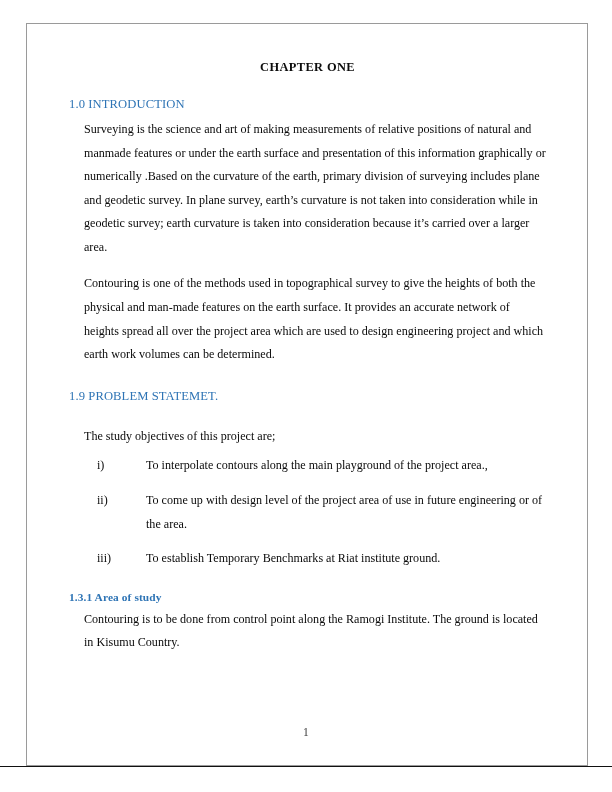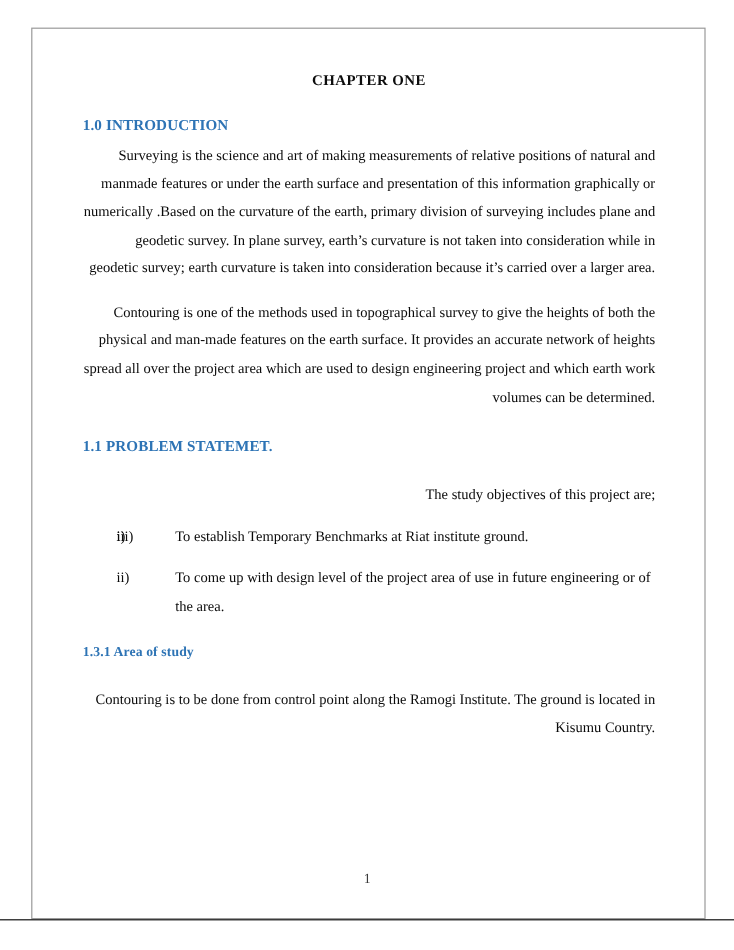--- a/index.html
+++ b/index.html
@@ -57,38 +57,38 @@
     text-align: center;
     font-weight: bold;
     font-size: 12.4px;
     letter-spacing: 0.4px;
     margin: 0 0 22px 0;
     color: #0d0d0d;
   }
 
   h2.heading {
     color: #2e74b5;
-    font-weight: bold;
+    font-weight: normal;
     font-size: 12.6px;
     margin: 0 0 6px 0;
     letter-spacing: 0.1px;
   }
   h3.subheading {
     color: #2e74b5;
     font-weight: bold;
     font-size: 11.4px;
-    margin: 0 0 22px 0;
+    margin: 0 0 5px 0;
     letter-spacing: 0.1px;
   }
 
   p.body {
     font-size: 12.1px;
     line-height: 1.95;
-    margin: 0 0 13px 0;
-    text-align: right;
+    margin: 0 0 13px 15px;
+    text-align: left;
     color: #0a0a0a;
   }
   p.body.tight { margin-bottom: 0; }
 
   .spacer-sm { height: 9px; }
   .spacer-md { height: 15px; }
 
   
   ol.roman-list {
     list-style: none;
@@ -137,39 +137,40 @@
 
     <h2 class="heading">1.0 INTRODUCTION</h2>
 
     <p class="body">Surveying is the science and art of making measurements of relative positions of natural and manmade features or under the earth surface and presentation of this information graphically or numerically .Based on the curvature of the earth, primary division of surveying includes plane and geodetic survey. In plane survey, earth’s curvature is not taken into consideration while in geodetic survey; earth curvature is taken into consideration because it’s carried over a larger area.</p>
 
 
     <p class="body">Contouring is one of the methods used in topographical survey to give the heights of both the physical and man-made features on the earth surface. It provides an accurate network of heights spread all over the project area which are used to design engineering project and which earth work volumes can be determined.</p>
 
     <div class="spacer-sm"></div>
 
-    <h2 class="heading">1.1 PROBLEM STATEMET.</h2>
+    <h2 class="heading">1.9 PROBLEM STATEMET.</h2>
 
 
     <div class="spacer-md"></div>
 
     <p class="body tight">The study objectives of this project are;</p>
 
     <div class="list-wrap">
       <ol class="roman-list">
         <li>
           <span class="marker">i)</span>
+          <span>To interpolate contours along the main playground of the project area.,</span>
+        </li>
+        <li>
+          <span class="marker">ii)</span>
+          <span>To come up with design level of the project area of use in future engineering or of the area.</span>
         </li>
         <li>
           <span class="marker">iii)</span>
           <span>To establish Temporary Benchmarks at Riat institute ground.</span>
-        </li>
-        <li>
-          <span class="marker">ii)</span>
-          <span>To come up with design level of the project area of use in future engineering or of the area.</span>
         </li>
       </ol>
     </div>
 
     <div class="spacer-sm"></div>
 
 
     <h3 class="subheading">1.3.1 Area of study</h3>
 
     <p class="body">Contouring is to be done from control point along the Ramogi Institute. The ground is located in Kisumu Country.</p>

